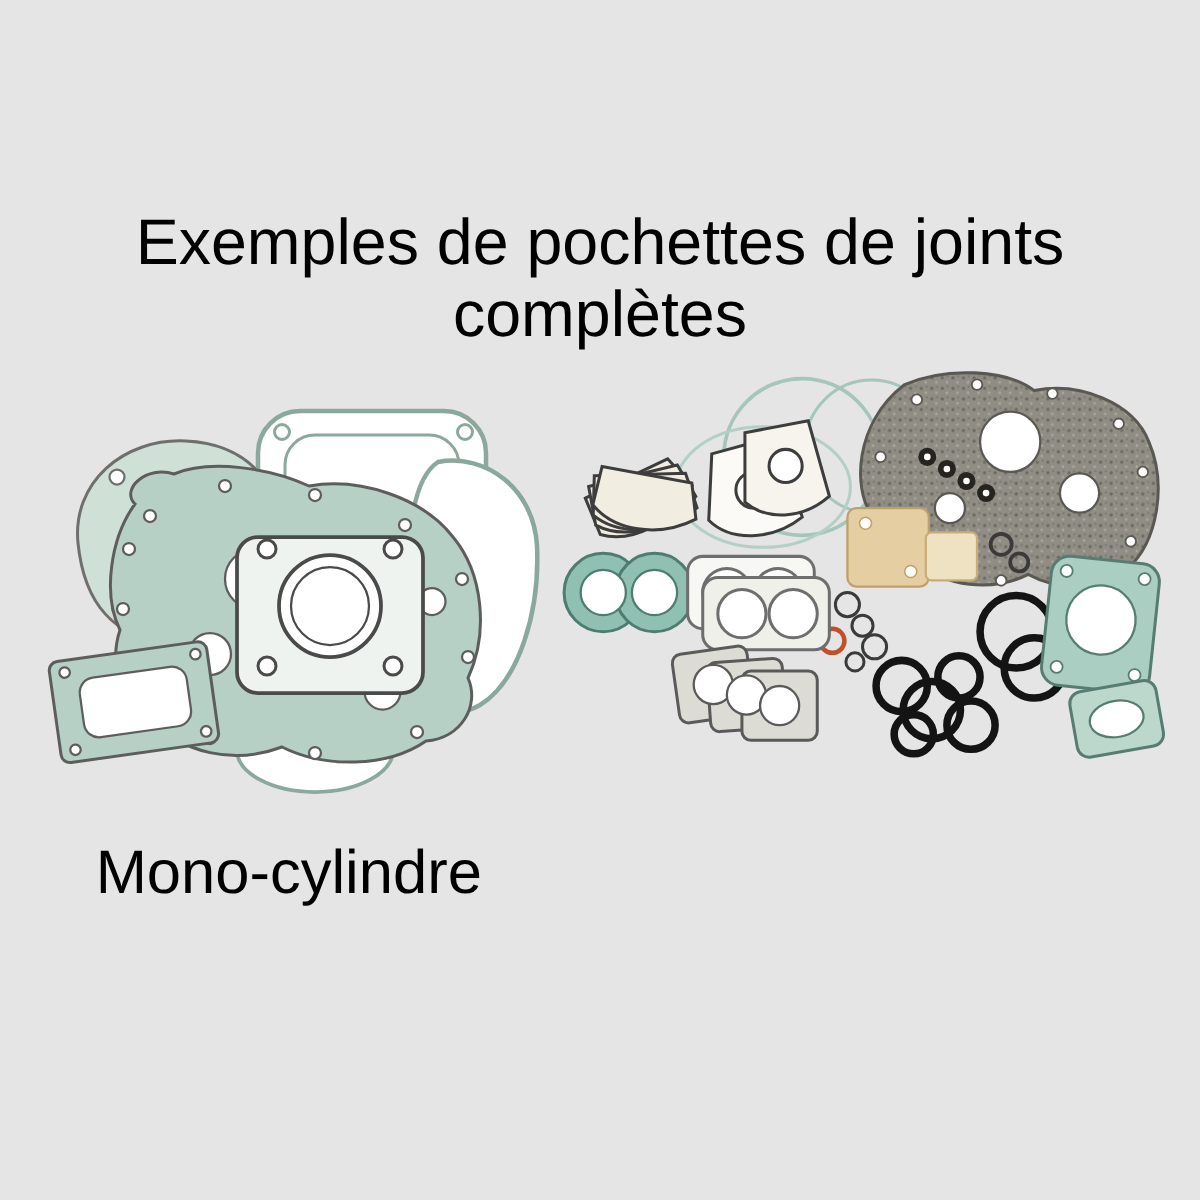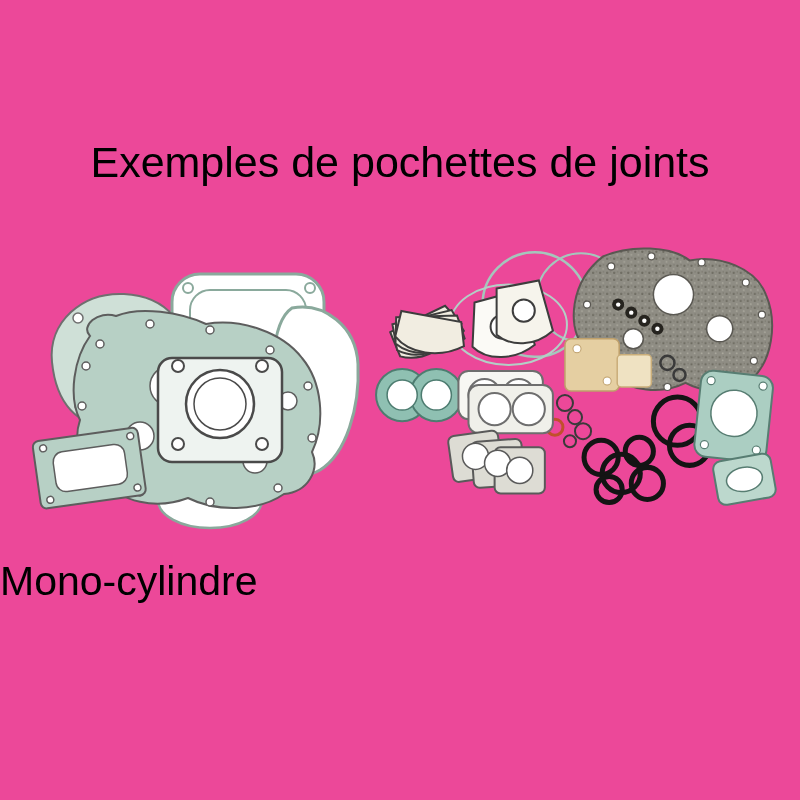--- a/index.html
+++ b/index.html
@@ -4,59 +4,61 @@
 <style>
   html, body {
     margin: 0;
     padding: 0;
     background: #ffffff;
   }
   .page {
     position: relative;
     width: 800px;
     height: 800px;
-    background: #ec4899;
+    background: #e5e5e5;
     overflow: hidden;
     font-family: "Liberation Sans", "DejaVu Sans", sans-serif;
     color: #000000;
   }
   .title {
     position: absolute;
     top: 138px;
     left: 0;
     width: 800px;
     text-align: center;
     font-size: 43px;
     line-height: 1.12;
     font-weight: 400;
     color: #000000;
   }
   .caption {
     position: absolute;
     top: 558px;
+    text-align: center;
     font-size: 41px;
     font-weight: 400;
     color: #000000;
   }
   .caption-mono { left: 0; width: 385px; }
   .caption-multi { left: 388px; width: 412px; }
   .illus {
     position: absolute;
   }
   .illus-mono { left: 20px; top: 266px; width: 350px; height: 285px; }
   .illus-multi { left: 366px; top: 242px; width: 420px; height: 292px; }
   svg { display: block; width: 100%; height: 100%; }
 </style>
 </head>
 <body>
 
 <div class="page">
 
   <div class="title">
     <div>Exemples de pochettes de joints</div>
+    <div>complètes</div>
   </div>
 
   <div class="illus illus-mono">
     <svg viewBox="0 0 350 285">
 
       <g>
         <path d="M32,96 C28,56 62,26 104,28 C148,30 172,62 168,100 C165,140 132,166 94,163 C56,160 36,136 32,96 Z" fill="#cfe0d7" stroke="#6f6f6f" stroke-width="2"></path>
         <circle cx="58" cy="52" r="5" fill="#ffffff" stroke="#6f6f6f" stroke-width="1.5"></circle>
         <circle cx="140" cy="60" r="5" fill="#ffffff" stroke="#6f6f6f" stroke-width="1.5"></circle>
         <circle cx="60" cy="140" r="5" fill="#ffffff" stroke="#6f6f6f" stroke-width="1.5"></circle>

